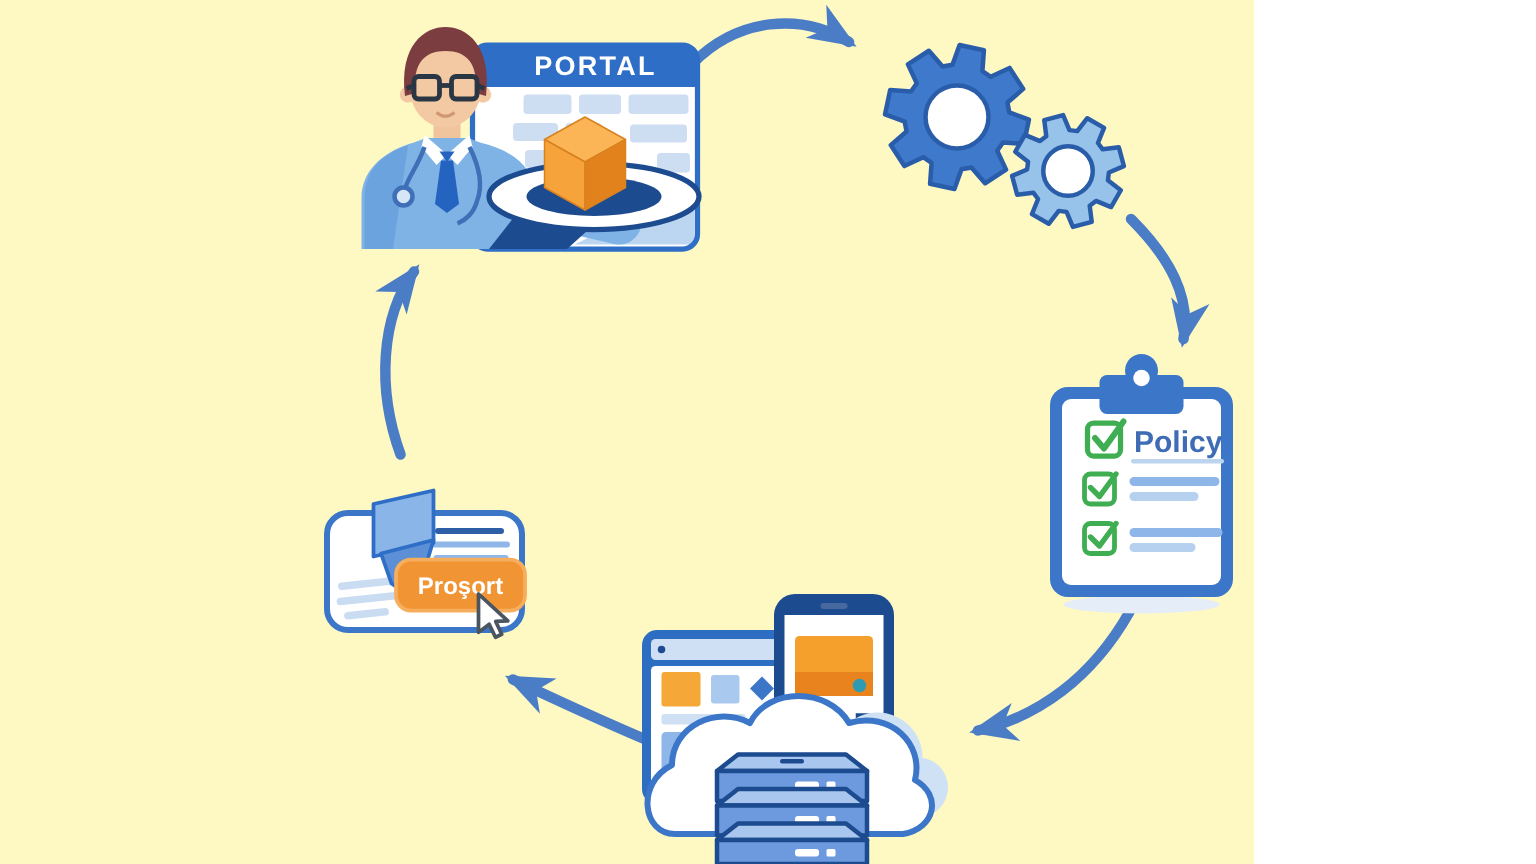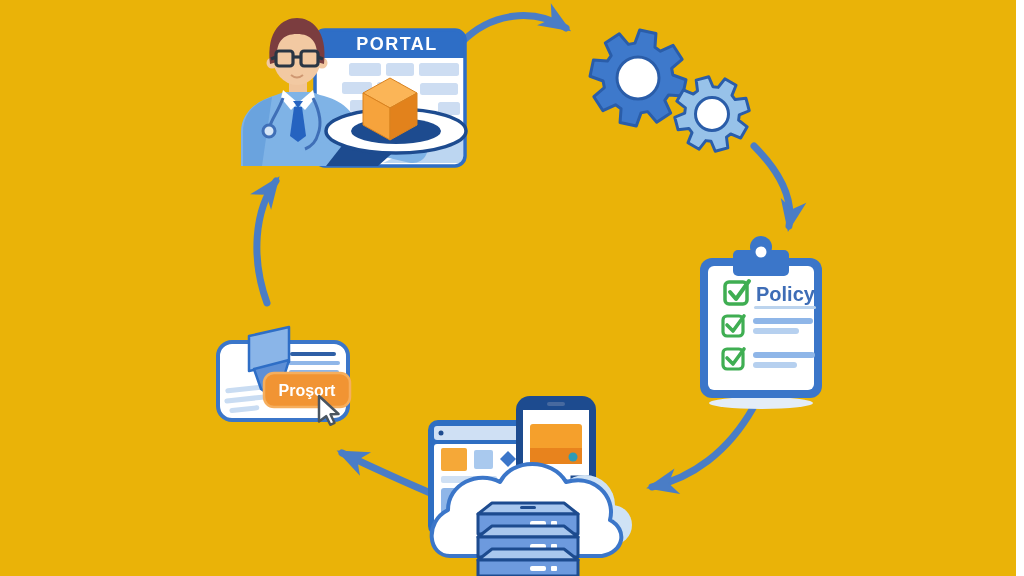--- a/index.html
+++ b/index.html
@@ -1,16 +1,16 @@
 <!DOCTYPE html>
 <html><head>
 <meta charset="utf-8">
 <style>
   html,body{margin:0;padding:0;background:#ffffff;}
-  .stage{position:relative;width:1016px;height:576px;background:#eab308;overflow:hidden;}
+  .stage{position:relative;width:836px;height:576px;background:#fef9c3;overflow:hidden;}
   svg{display:block;}
   text{font-family:"Liberation Sans",sans-serif;}
   .portal-title{font-size:18px;font-weight:bold;letter-spacing:1.5px;fill:#ffffff;}
   .policy-title{font-size:20px;font-weight:bold;fill:#3e6db6;}
   .btn-label{font-size:16px;font-weight:bold;fill:#ffffff;}
 </style>
 </head>
 <body>
 
 <div class="stage">

